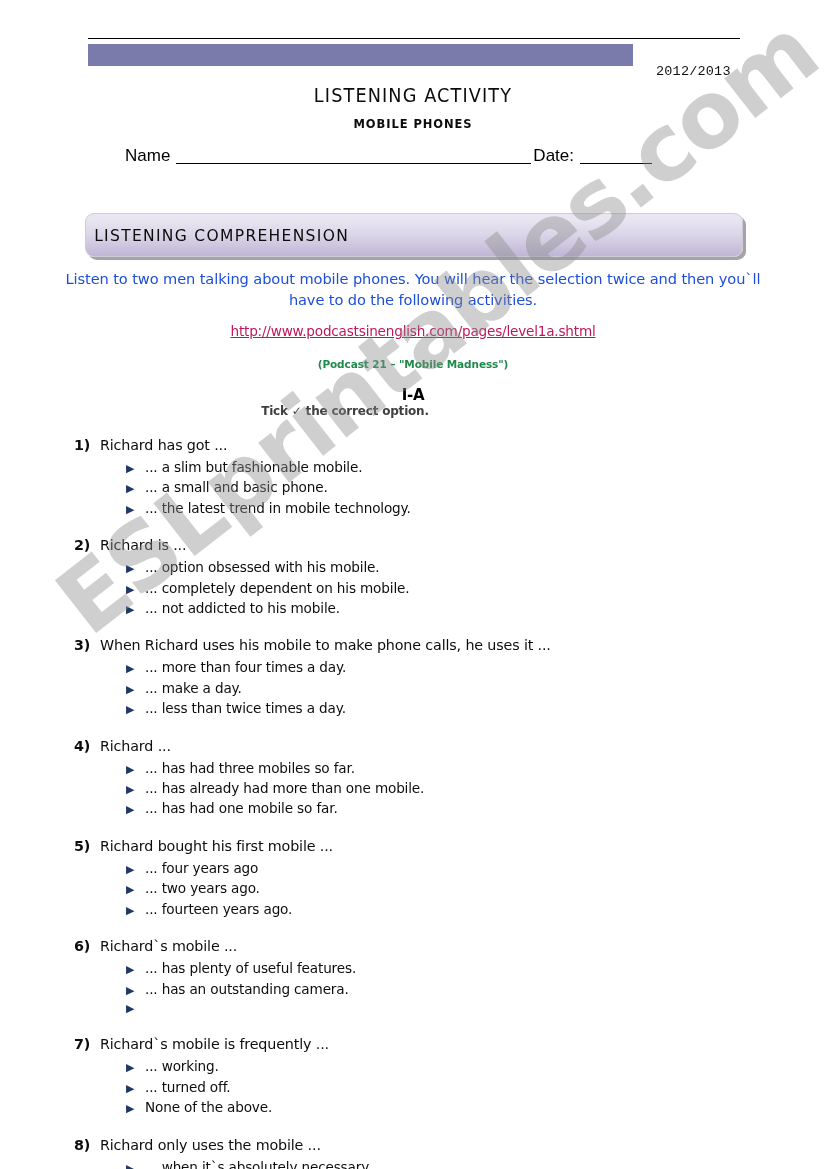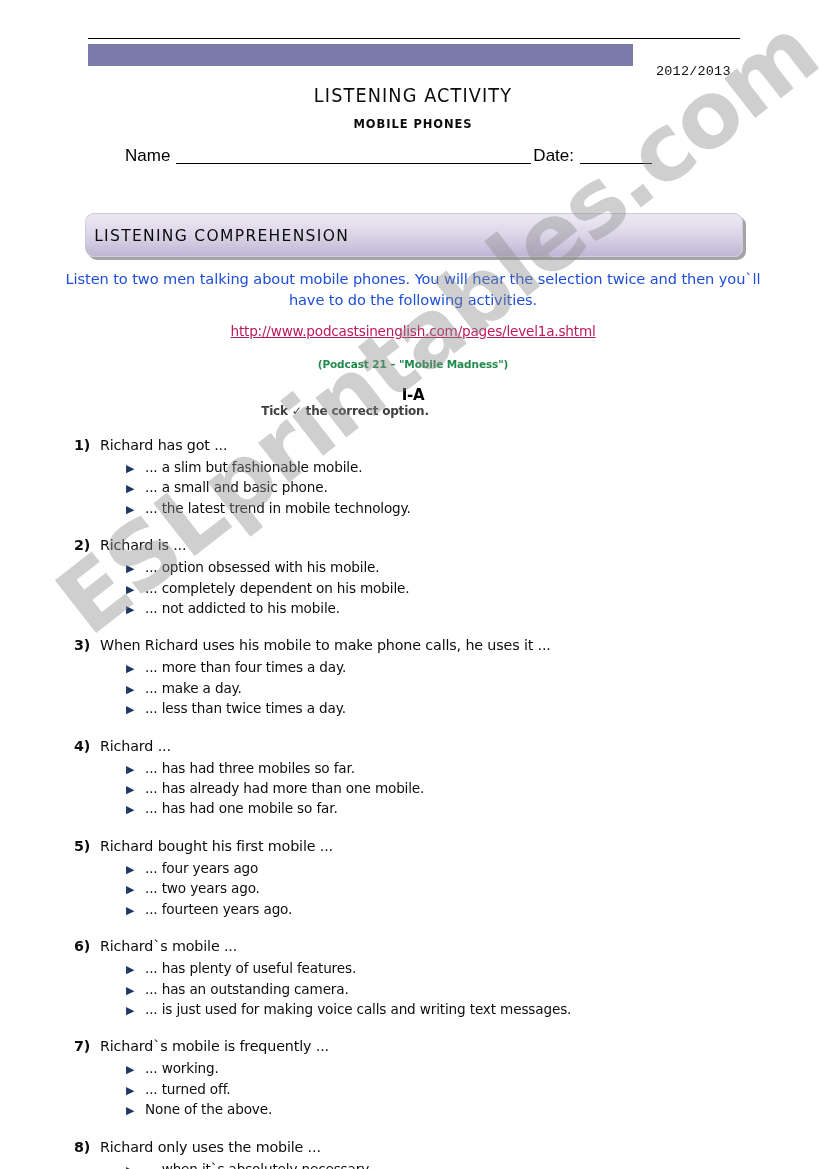--- a/index.html
+++ b/index.html
@@ -426,21 +426,20 @@
           <li class="option-row">
             <span class="opt-bullet">▶</span>
             <span class="opt-text">... has plenty of useful features.</span>
           </li>
           <li class="option-row">
             <span class="opt-bullet">▶</span>
             <span class="opt-text">... has an outstanding camera.</span>
           </li>
           <li class="option-row">
             <span class="opt-bullet">▶</span>
-            <span class="opt-text">... is just used for making voice calls and writing text messages.</span>
           </li>
         </ul>
       </div>
       <div class="question-block">
         <div class="question-row">
           <span class="q-num">7)</span>
           <span class="q-stem">Richard`s mobile is frequently ...</span>
         </div>
         <ul class="option-list">
           <li class="option-row">

